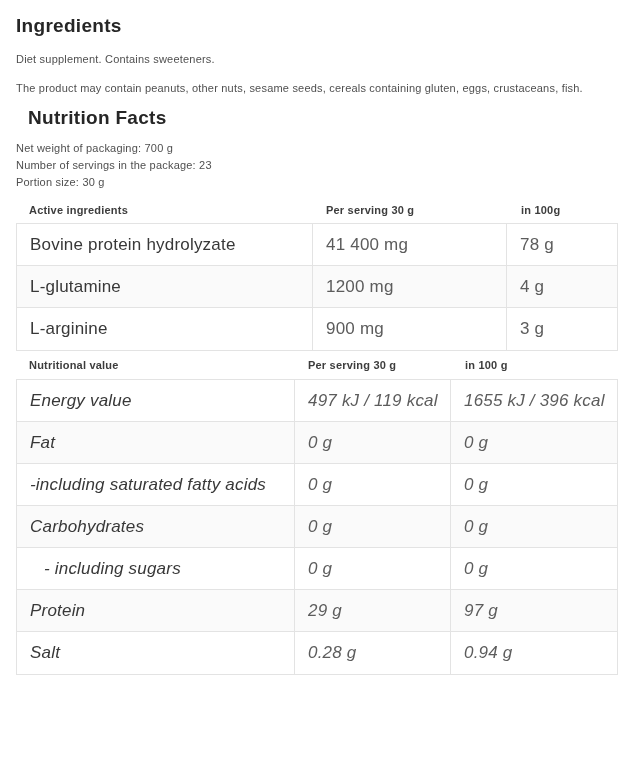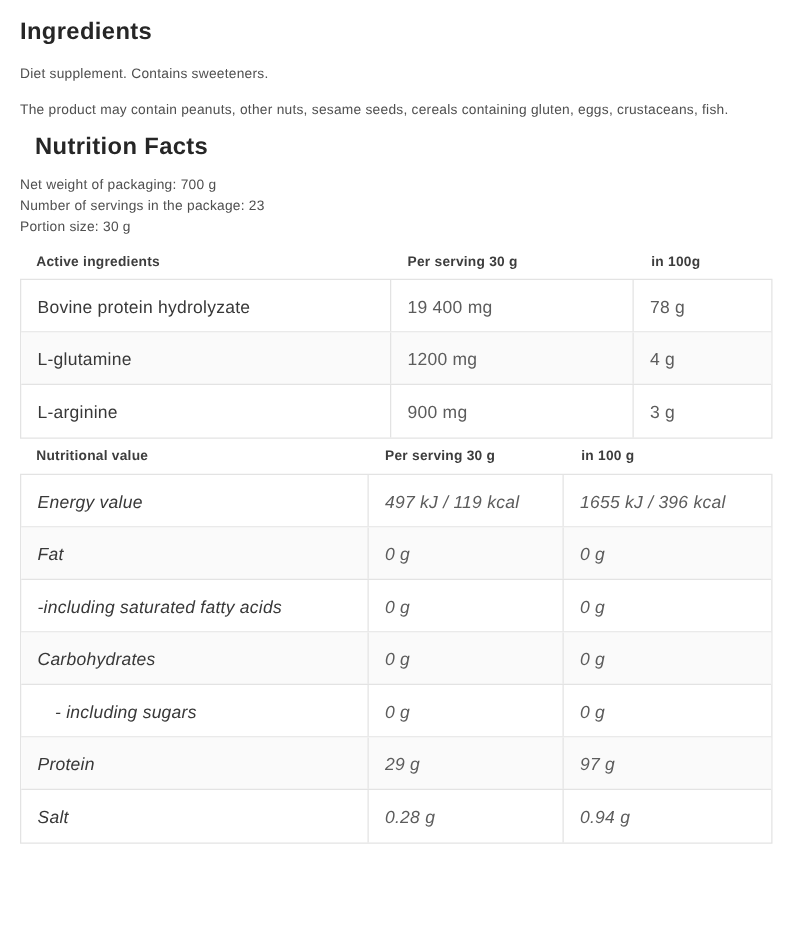--- a/index.html
+++ b/index.html
@@ -54,21 +54,21 @@
     border-bottom: 1px solid #e3e3e3;
   }
   .tbody .tr:last-child { border-bottom: none; }
   .tbody .tr:nth-child(even) { background: #fafafa; }
   .tbody-a .tr { grid-template-columns: 296px 194px 110px; }
   .tbody-b .tr { grid-template-columns: 278px 156px 166px; font-style: italic; }
 
   .td {
     display: flex; align-items: center;
     padding: 0 8px 0 13px;
-    font-size: 14px;
+    font-size: 17px;
     border-right: 1px solid #e3e3e3;
     overflow: hidden;
     text-align: center;
   }
   .td:last-child { border-right: none; }
   .td.label { color: #383838; }
   .td.val { color: #5c5c5c; }
   .td.indent { padding-left: 27px; }
 </style>
 </head>
@@ -93,21 +93,21 @@
 
   <div class="thead grid-a" id="active-table-header">
     <div class="th">Active ingredients</div>
     <div class="th">Per serving 30 g</div>
     <div class="th">in 100g</div>
   </div>
 
   <div class="tbody tbody-a" id="active-ingredients-table">
     <div class="tr">
       <div class="td label">Bovine protein hydrolyzate</div>
-      <div class="td val">19 400 mg</div>
+      <div class="td val">41 400 mg</div>
       <div class="td val">78 g</div>
     </div>
     <div class="tr">
       <div class="td label">L-glutamine</div>
       <div class="td val">1200 mg</div>
       <div class="td val">4 g</div>
     </div>
     <div class="tr">
       <div class="td label">L-arginine</div>
       <div class="td val">900 mg</div>

